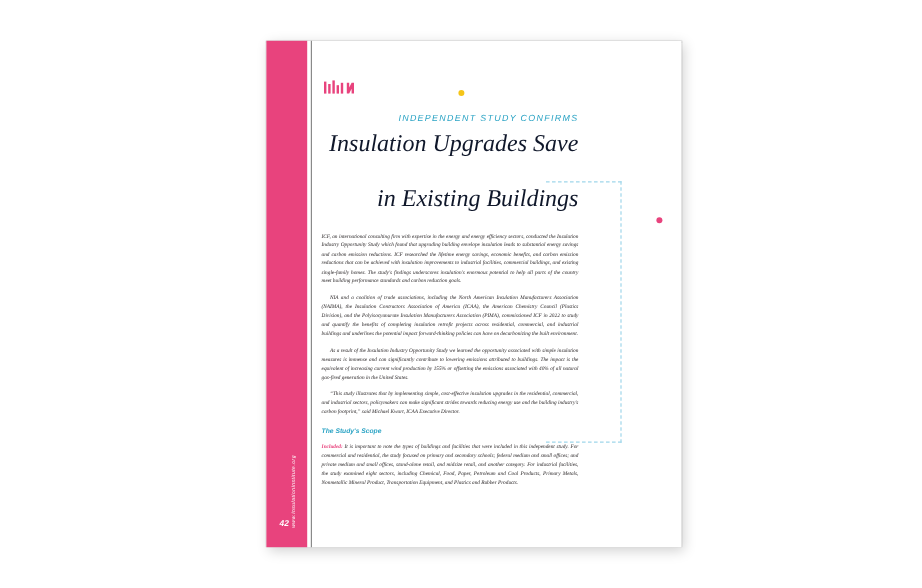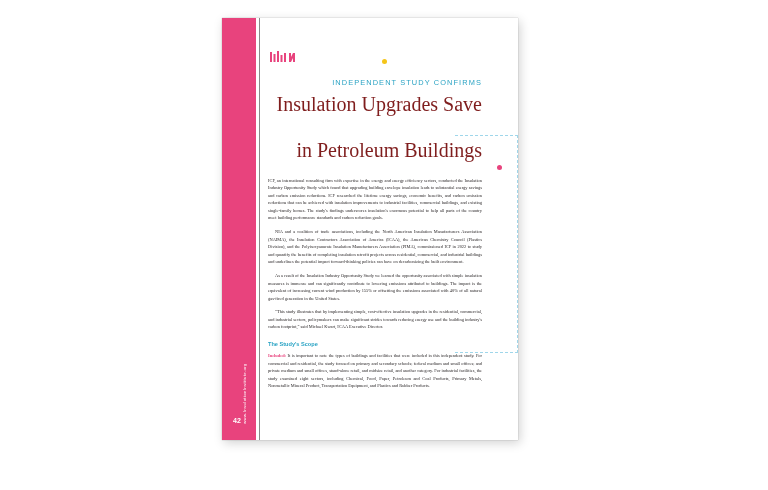--- a/index.html
+++ b/index.html
@@ -9,25 +9,26 @@
   body {
     width: 768px;
     height: 490px;
     background: #ffffff;
     font-family: "Liberation Serif", serif;
     overflow: hidden;
   }
   .page-wrap {
     position: absolute;
     left: 222px;
-    top: 18px;
-    width: 296px;
+    top: 34px;
+    width: 346px;
     height: 422px;
     background: #ffffff;
     box-shadow: 0 0 1px rgba(0,0,0,0.35), 2px 3px 10px rgba(0,0,0,0.18);
+    font-style: italic;
   }
   
   .spine {
     position: absolute;
     left: 0;
     top: 0;
     width: 34px;
     height: 100%;
     background: #e8437d;
   }
@@ -111,21 +112,21 @@
   }
   .eyebrow {
     color: #2aa3c4;
     font-family: "Liberation Sans", sans-serif;
     font-size: 7.4px;
     letter-spacing: 1.1px;
     text-align: right;
     margin-bottom: 6px;
   }
   .headline {
-    color: #7f1d1d;
+    color: #0f172a;
     font-family: "Liberation Serif", serif;
     font-size: 20px;
     line-height: 1.16;
     text-align: right;
     margin: 0 0 14px 0;
     font-weight: normal;
   }
   .body-col {
     column-count: 1;
     width: 214px;
@@ -177,21 +178,21 @@
   <div class="dash-box"></div>
   <div class="dot-head"></div>
 
   <div class="content">
 
     <div class="eyebrow">INDEPENDENT STUDY CONFIRMS</div>
 
     <h1 class="headline">
       <span>Insulation Upgrades Save</span><br>
       <br>
-      <span>in Petroleum Buildings</span>
+      <span>in Existing Buildings</span>
     </h1>
 
     <div class="body-col">
       <p class="body first">ICF, an international consulting firm with expertise in the energy and energy efficiency sectors, conducted the Insulation Industry Opportunity Study which found that upgrading building envelope insulation leads to substantial energy savings and carbon emission reductions. ICF researched the lifetime energy savings, economic benefits, and carbon emission reductions that can be achieved with insulation improvements to industrial facilities, commercial buildings, and existing single-family homes. The study's findings underscores insulation's enormous potential to help all parts of the country meet building performance standards and carbon reduction goals.</p>
       <p class="body">NIA and a coalition of trade associations, including the North American Insulation Manufacturers Association (NAIMA), the Insulation Contractors Association of America (ICAA), the American Chemistry Council (Plastics Division), and the Polyisocyanurate Insulation Manufacturers Association (PIMA), commissioned ICF in 2022 to study and quantify the benefits of completing insulation retrofit projects across residential, commercial, and industrial buildings and underlines the potential impact forward-thinking policies can have on decarbonizing the built environment.</p>
       <p class="body">As a result of the Insulation Industry Opportunity Study we learned the opportunity associated with simple insulation measures is immense and can significantly contribute to lowering emissions attributed to buildings. The impact is the equivalent of increasing current wind production by 155% or offsetting the emissions associated with 40% of all natural gas-fired generation in the United States.</p>
       <p class="body">“This study illustrates that by implementing simple, cost-effective insulation upgrades in the residential, commercial, and industrial sectors, policymakers can make significant strides towards reducing energy use and the building industry's carbon footprint,” said Michael Kwart, ICAA Executive Director.</p>
 
       <div class="sub-head">The Study's Scope</div>
       <p class="body first"><span class="inline-strong">Included:</span><span> It is important to note the types of buildings and facilities that were included in this independent study. For commercial and residential, the study focused on primary and secondary schools; federal medium and small offices; and private medium and small offices, stand-alone retail, and midsize retail, and another category. For industrial facilities, the study examined eight sectors, including Chemical, Food, Paper, Petroleum and Coal Products, Primary Metals, Nonmetallic Mineral Product, Transportation Equipment, and Plastics and Rubber Products.</span></p>

